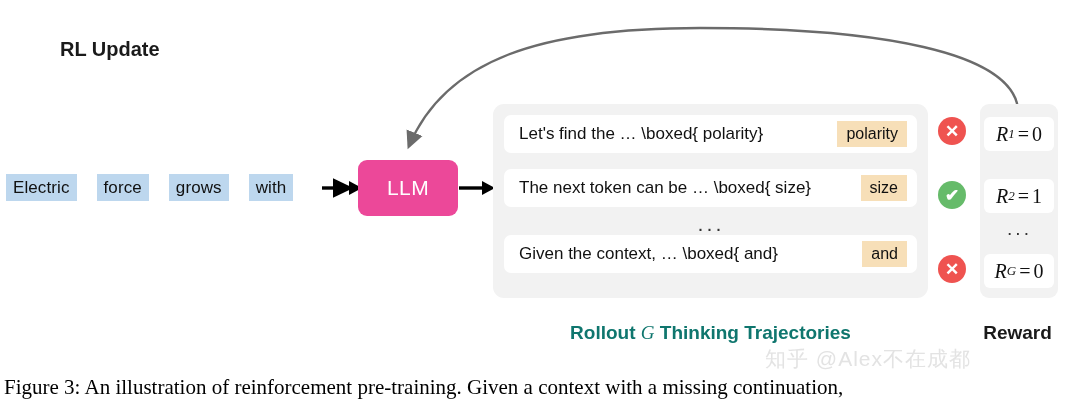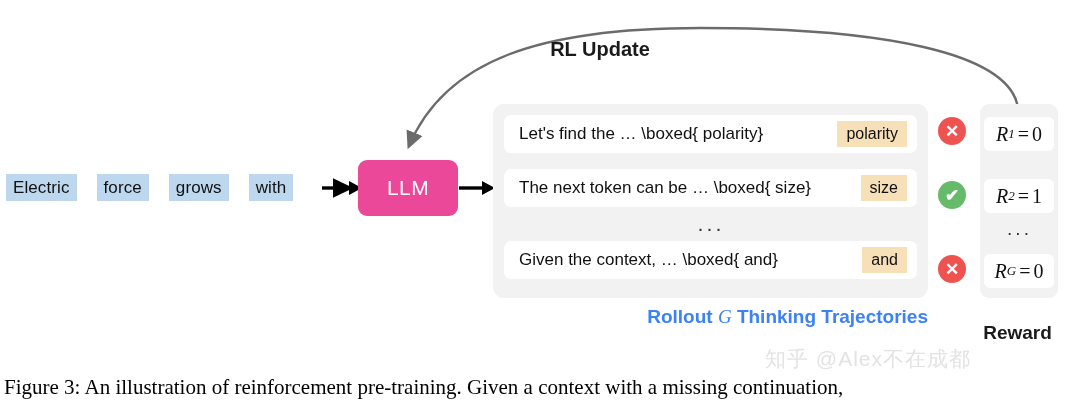--- a/index.html
+++ b/index.html
@@ -63,21 +63,20 @@
     font-size: 21px;
     letter-spacing: 0.4px;
   }
 
   
   #rl-update-label {
     position: absolute;
     left: 0;
     top: 38px;
     width: 1080px;
-    text-align: center;
     font-size: 20px;
     font-weight: bold;
     color: #1a1a1a;
   }
   #rl-update-label span { position: relative; left: 60px; }
 
   
   #trajectories-panel {
     position: absolute;
     left: 493px;
@@ -92,21 +91,21 @@
     left: 11px;
     width: 413px;
     height: 38px;
     background: #ffffff;
     border-radius: 7px;
     display: flex;
     align-items: center;
   }
   #traj-row-1 { top: 11px; }
   #traj-row-2 { top: 65px; }
-  #traj-row-3 { top: 137px; }
+  #traj-row-3 { top: 131px; }
 
   .traj-text {
     font-size: 17px;
     color: #111111;
     padding-left: 15px;
     white-space: nowrap;
     flex: 0 0 auto;
   }
   .traj-answer-tag {
     background: #f7dfb8;
@@ -194,26 +193,26 @@
     text-align: center;
     font-size: 19px;
     color: #333333;
     letter-spacing: 2px;
   }
 
   
   #rollout-caption {
     position: absolute;
     left: 493px;
-    top: 306px;
+    top: 322px;
     width: 435px;
-    text-align: right;
+    text-align: center;
     font-size: 19px;
     font-weight: bold;
-    color: #3b82f6;
+    color: #0f766e;
     white-space: nowrap;
   }
   #rollout-caption .g-italic {
     font-family: "Liberation Serif", serif;
     font-style: italic;
     font-weight: normal;
     font-size: 19px;
   }
   #reward-caption {
     position: absolute;

